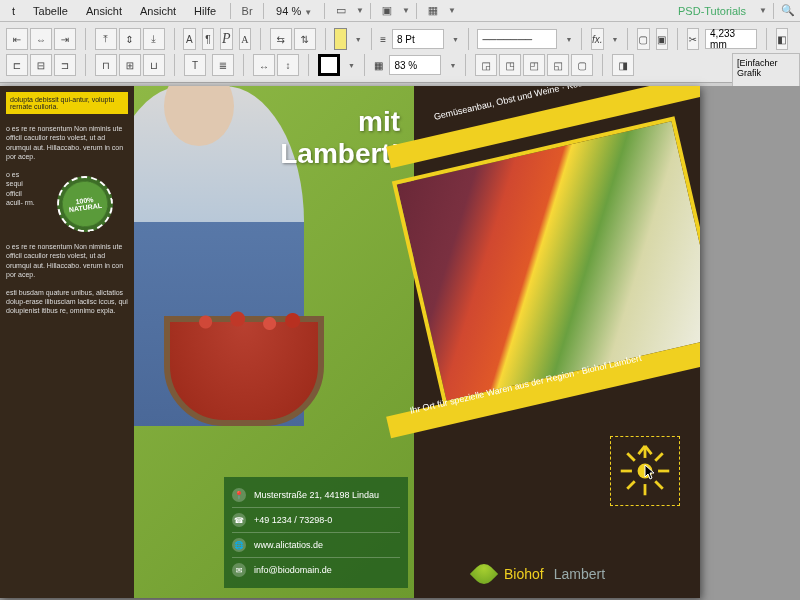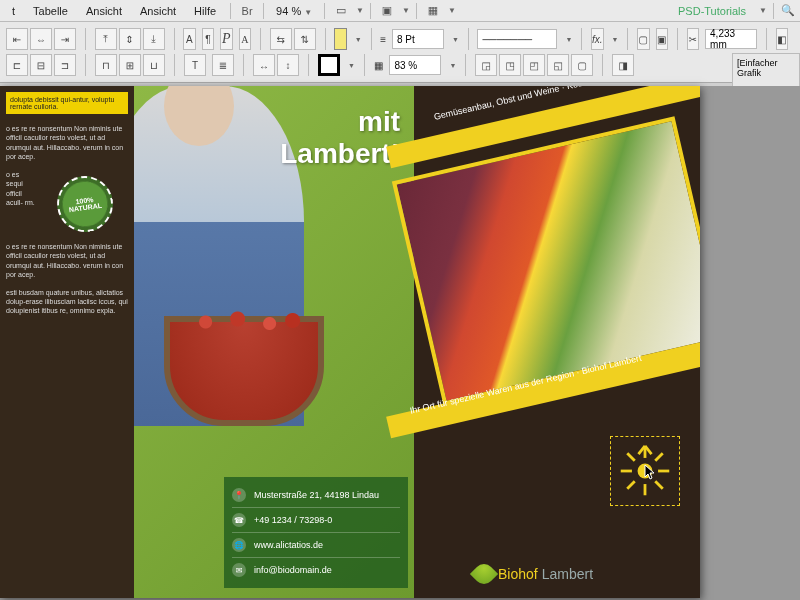--- a/index.html
+++ b/index.html
@@ -67,21 +67,21 @@
 .goldtext { position:absolute; top:4px; left:30px; font-size:26px; font-weight:bold; color:#f0d020; letter-spacing:4px; }
 .diagband { position:absolute; top:20px; left:-30px; width:360px; height:22px; background:#f0d020; transform:rotate(-13deg); }
 .diagband2 { position:absolute; top:290px; left:-30px; width:360px; height:22px; background:#f0d020; transform:rotate(-13deg); }
 .diagtext1 { position:absolute; top:26px; left:20px; color:#fff; font-size:9px; transform:rotate(-13deg); transform-origin:left; white-space:nowrap; }
 .diagtext2 { position:absolute; top:320px; left:-4px; color:#fff; font-size:9px; transform:rotate(-13deg); transform-origin:left; white-space:nowrap; }
 .produce { position:absolute; top:60px; left:0; width:290px; height:230px; transform:rotate(-13deg); background:linear-gradient(120deg,#6a2838 0%,#7a3040 20%,#d04830 30%,#e05828 42%,#f8d838 44%,#6aa040 58%,#d8d8a8 72%,#f0f0e8 100%); border:4px solid #f0d020; overflow:hidden; }
 .sun { position:absolute; right:20px; top:350px; width:70px; height:70px; border:1px dashed #f0d020; display:flex; align-items:center; justify-content:center; }
 .sun svg { width:56px; height:56px; }
 .cursor { position:absolute; right:44px; top:378px; width:12px; height:16px; pointer-events:none; }
 .cursor svg { width:12px; height:16px; }
-.logo-row { position:absolute; bottom:14px; left:60px; display:flex; align-items:center; gap:4px; }
+.logo-row { position:absolute; bottom:14px; left:60px; display:flex; align-items:center; gap:10px; }
 .logo-row .leaf { width:20px; height:20px; background:radial-gradient(circle at 30% 30%,#a8d030,#6aa020); border-radius:50% 0 50% 0; transform:rotate(45deg); }
 .logo-row .t1 { color:#f0d020; font-size:14px; font-weight:500; }
 .logo-row .t2 { color:#9aa; font-size:14px; }
 
 
 .rpanel { position:absolute; right:0; top:22px; width:68px; height:44px; background:#e8e8e8; border:1px solid #bbb; font-size:9px; padding:4px; overflow:hidden;margin-top:31px; }
 </style>
 </head>
 <body>
 

